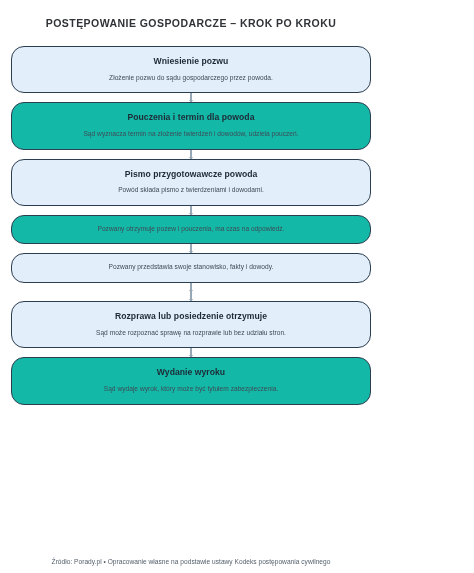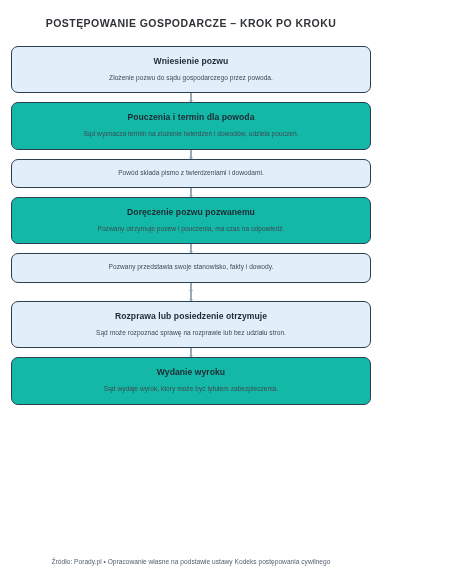--- a/index.html
+++ b/index.html
@@ -50,21 +50,21 @@
   .step-wrap {
     display: flex;
     flex-direction: column;
     align-items: center;
     width: 360px;
   }
   .node {
     width: 360px;
     box-sizing: border-box;
     border: 1.3px solid #2c3e52;
-    border-radius: 7px;
+    border-radius: 13px;
     padding: 9px 14px 10px 14px;
     text-align: center;
     position: relative;
   }
   .node.light {
     background: #e2eef9;
   }
   .node.dark {
     background: #14b8a6;
   }
@@ -148,30 +148,30 @@
           <div class="node-title">Pouczenia i termin dla powoda</div>
           <div class="node-desc">Sąd wyznacza termin na złożenie twierdzeń i dowodów, udziela pouczeń.</div>
         </div>
       </div>
       <div class="connector">
         <div class="stem"></div>
         <div class="head"></div>
       </div>
       <div class="step-wrap">
         <div class="node light">
+          <div class="node-title">Pismo przygotowawcze powoda</div>
           <div class="node-desc">Powód składa pismo z twierdzeniami i dowodami.</div>
         </div>
       </div>
       <div class="connector">
         <div class="stem"></div>
         <div class="head"></div>
       </div>
       <div class="step-wrap">
         <div class="node dark">
-          <div class="node-title">Doręczenie pozwu pozwanemu</div>
           <div class="node-desc">Pozwany otrzymuje pozew i pouczenia, ma czas na odpowiedź.</div>
         </div>
       </div>
       <div class="connector">
         <div class="stem"></div>
         <div class="head"></div>
       </div>
       <div class="step-wrap">
         <div class="node light">
           <div class="node-desc">Pozwany przedstawia swoje stanowisko, fakty i dowody.</div>

